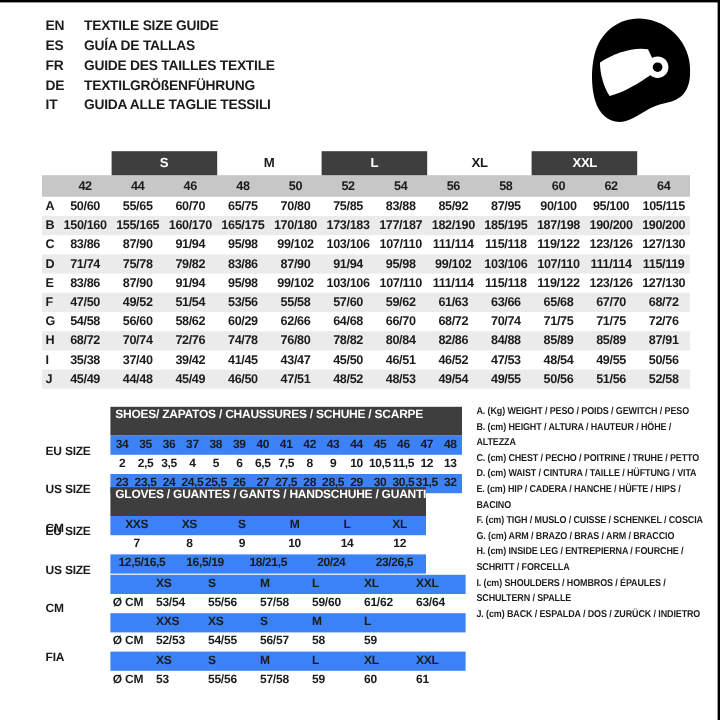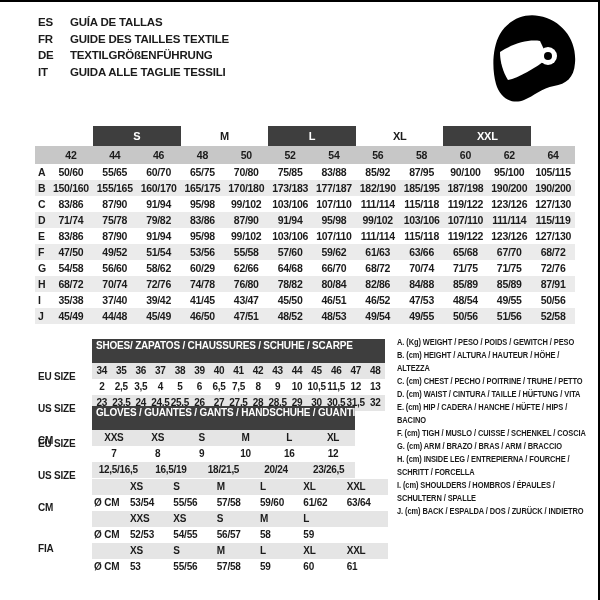--- a/index.html
+++ b/index.html
@@ -33,36 +33,40 @@
   .section { position:absolute; left:38px; display:flex; }
   .labels-col { width:54px; font-weight:bold; font-size:10px; letter-spacing:-0.2px; }
   .labels-col.pad { padding-top:14px; }
   .rlabel { height:16px; line-height:16px; white-space:nowrap;margin-top:16px; }
   .rlabel.ghost { visibility:hidden; }
   .bar { height:24px; background:#3e3e3e; color:#fff; font-size:10px; font-weight:bold;
          line-height:14px; padding-left:4px; letter-spacing:-0.2px; white-space:nowrap; }
   .srow { display:grid; height:16px; line-height:16px; font-weight:bold; font-size:10px;
           letter-spacing:-0.3px; }
   .srow .scell { text-align:center; white-space:nowrap; }
-  .shade2 { background:#e5e5e5; }
+  .shade2 { background:#3b82f6; }
   .hrow { display:grid; grid-template-columns:36px repeat(6,1fr); height:16px; line-height:16px;
           font-weight:bold; font-size:10px; letter-spacing:-0.2px; }
   .hrow .hcell { text-align:left; padding-left:2px; white-space:nowrap; }
 
   
   .legend { position:absolute; left:397px; top:334px; width:210px;
             transform:scaleX(0.9); transform-origin:0 0;
             font-weight:bold; font-size:8.3px; line-height:13px; letter-spacing:-0.1px; }
 </style>
 </head>
 <body>
 
 <div class="page">
 
   <div class="lang-block">
+      <div class="lang-row">
+        <span class="lang-code">EN</span>
+        <span class="lang-title">TEXTILE SIZE GUIDE</span>
+      </div>
       <div class="lang-row">
         <span class="lang-code">ES</span>
         <span class="lang-title">GUÍA DE TALLAS</span>
       </div>
       <div class="lang-row">
         <span class="lang-code">FR</span>
         <span class="lang-title">GUIDE DES TAILLES TEXTILE</span>
       </div>
       <div class="lang-row">
         <span class="lang-code">DE</span>
@@ -339,21 +343,21 @@
             <div class="scell">S</div>
             <div class="scell">M</div>
             <div class="scell">L</div>
             <div class="scell">XL</div>
           </div>
           <div class="srow" style="grid-template-columns: repeat(6, 1fr);">
             <div class="scell">7</div>
             <div class="scell">8</div>
             <div class="scell">9</div>
             <div class="scell">10</div>
-            <div class="scell">16</div>
+            <div class="scell">14</div>
             <div class="scell">12</div>
           </div>
           <div class="srow shade2" style="grid-template-columns: repeat(5, 1fr);">
             <div class="scell">12,5/16,5</div>
             <div class="scell">16,5/19</div>
             <div class="scell">18/21,5</div>
             <div class="scell">20/24</div>
             <div class="scell">23/26,5</div>
             <div class="scell">25,5/30</div>
           </div>

